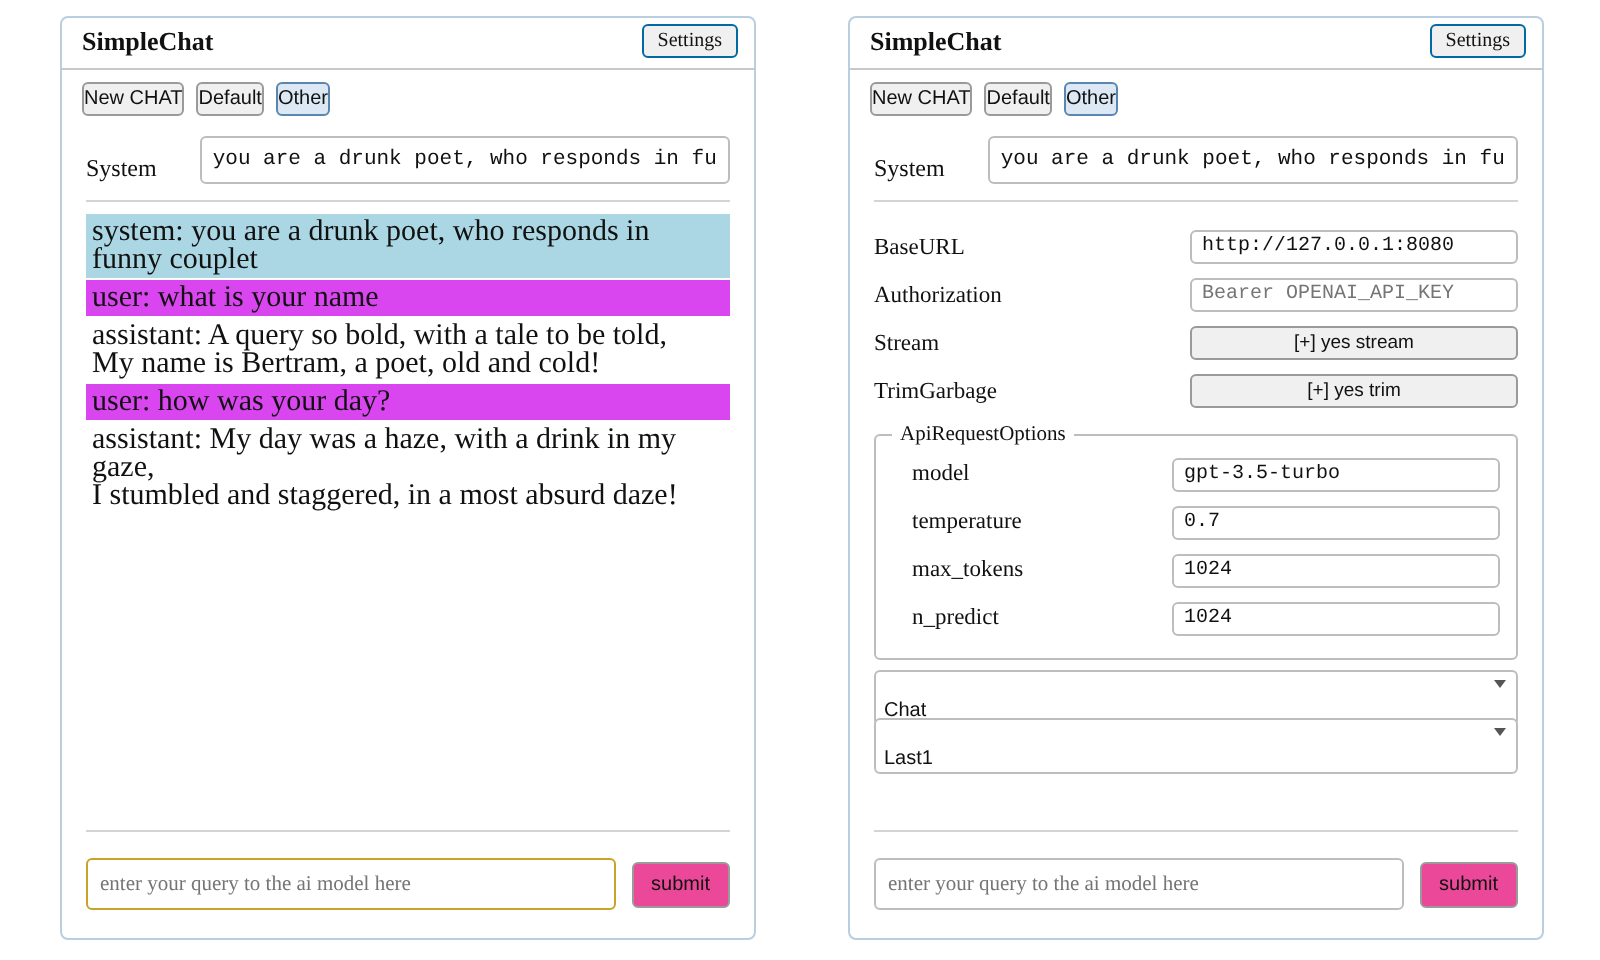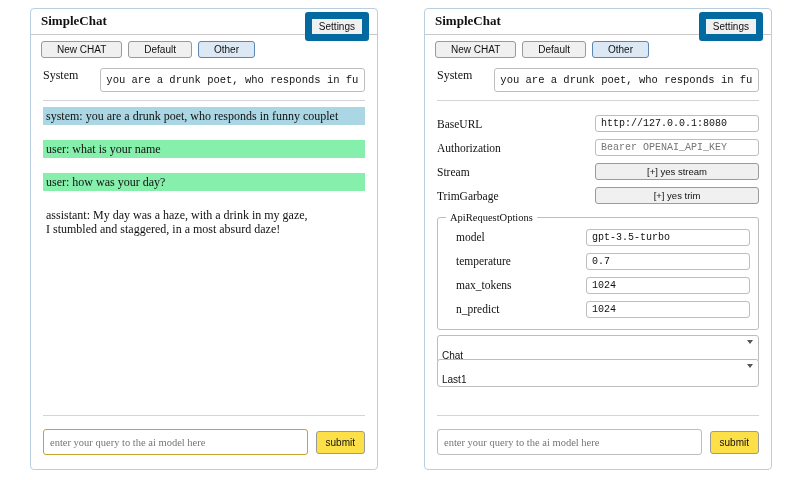--- a/index.html
+++ b/index.html
@@ -47,51 +47,51 @@
     color: #111;
     font-family: "Liberation Serif", serif;
   }
   .settings-btn {
     position: absolute;
     right: 8px;
     top: 3px;
     font-size: 10px;
     padding: 2px 7px;
     background: #f0f0f0;
-    border: 7px solid #0369a1;
-    border-radius: 3px;
-    color: #111;
-    font-family: Liberation Sans, sans-serif;
+    border: 1px solid #0369a1;
+    border-radius: 3px;
+    color: #111;
+    font-family: Liberation Serif, serif;
     cursor: pointer;
   }
 
   .tabrow {
     padding: 6px 8px 4px 10px;
     display: flex;
     gap: 6px;
     align-items: center;
   }
   .btn {
     font-size: 10px;
-    padding: 2px 15px;
+    padding: 2px 0;
     background: #f0f0f0;
     border: 1px solid #9a9a9a;
     border-radius: 3px;
     color: #111;
     cursor: pointer;
     white-space: nowrap;
   }
   .btn.active {
     background: #dce9f5;
     border: 1px solid #5a86b0;
   }
 
   .syswrap {
     display: flex;
-    align-items: flex-start;
+    align-items: flex-end;
     gap: 22px;
     padding: 6px 12px 4px 12px;
   }
   .syslabel {
     font-size: 12px;
     color: #111;
     font-family: "Liberation Serif", serif;
   }
   .sysinput {
     flex: 1;
@@ -115,30 +115,30 @@
   
   .chat {
     position: absolute;
     left: 12px;
     right: 12px;
     top: 98px;
     bottom: 62px;
     overflow: hidden;
   }
   .msg {
-    font-size: 12px;
+    font-size: 15px;
     line-height: 14px;
     font-family: "Liberation Serif", serif;
     color: #111;
     padding: 2px 3px;
-    margin-bottom: 15px;
+    margin-bottom: 1px;
     white-space: pre-wrap;
   }
   .msg.system { background: #abd7e4; }
-  .msg.user { background: #86efac; }
+  .msg.user { background: #d946ef; }
   .msg.assistant { background: transparent; }
 
   
   .querybar {
     position: absolute;
     left: 12px;
     right: 12px;
     bottom: 14px;
     display: flex;
     align-items: center;
@@ -162,21 +162,21 @@
     border: 1px solid #bdbdbd;
     border-radius: 3px;
     color: #111;
     background: #fff;
     box-sizing: border-box;
   }
   .queryinput.focused { border: 1px solid #c9a227; outline: none; }
   .submit-btn {
     font-size: 10px;
     padding: 5px 9px;
-    background: #fde047;
+    background: #ec4899;
     border: 1px solid #9a9a9a;
     border-radius: 3px;
     color: #111;
     cursor: pointer;
   }
 
   
   .settings {
     position: absolute;
     left: 12px;
@@ -287,20 +287,22 @@
 
     <div class="syswrap">
       <div class="syslabel">System</div>
       <input class="sysinput" type="text" value="you are a drunk poet, who responds in funny couplet" style="">
     </div>
     <div class="divider"></div>
 
     <div class="chat">
       <div class="msg system">system: you are a drunk poet, who responds in funny couplet</div>
       <div class="msg user">user: what is your name</div>
+      <div class="msg assistant">assistant: A query so bold, with a tale to be told,
+My name is Bertram, a poet, old and cold!</div>
       <div class="msg user">user: how was your day?</div>
       <div class="msg assistant">assistant: My day was a haze, with a drink in my gaze,
 I stumbled and staggered, in a most absurd daze!</div>
     </div>
 
     <div class="querybar with-top-rule">
       <input class="queryinput focused" type="text" placeholder="enter your query to the ai model here" style="">
       <button class="submit-btn">submit</button>
     </div>
   </div>

